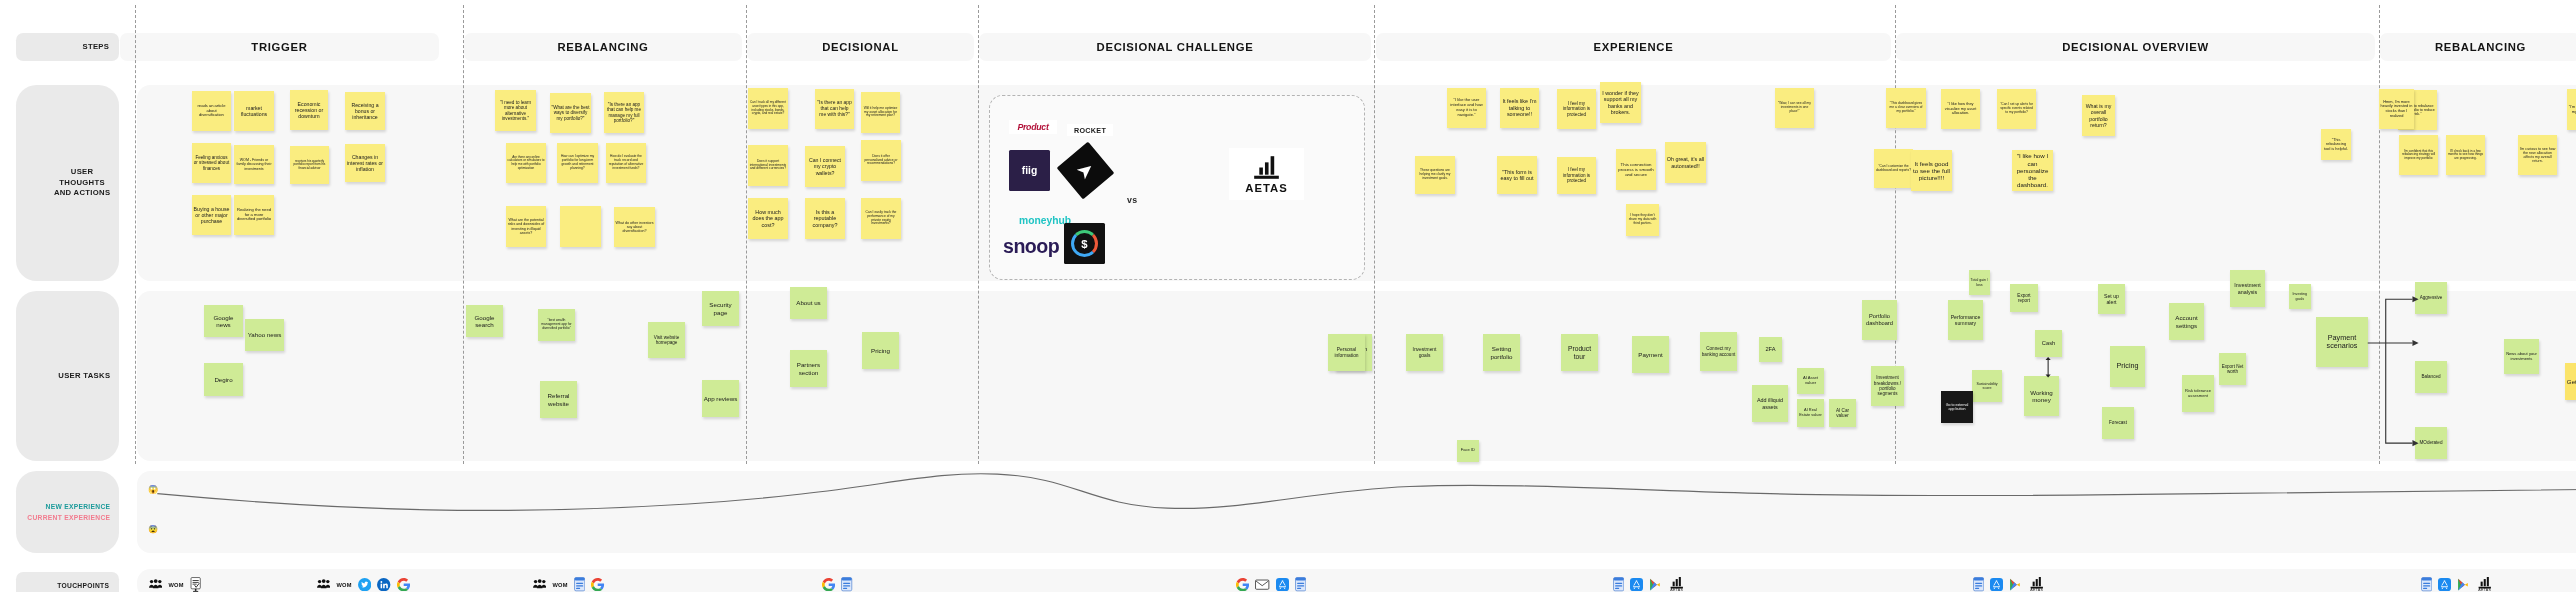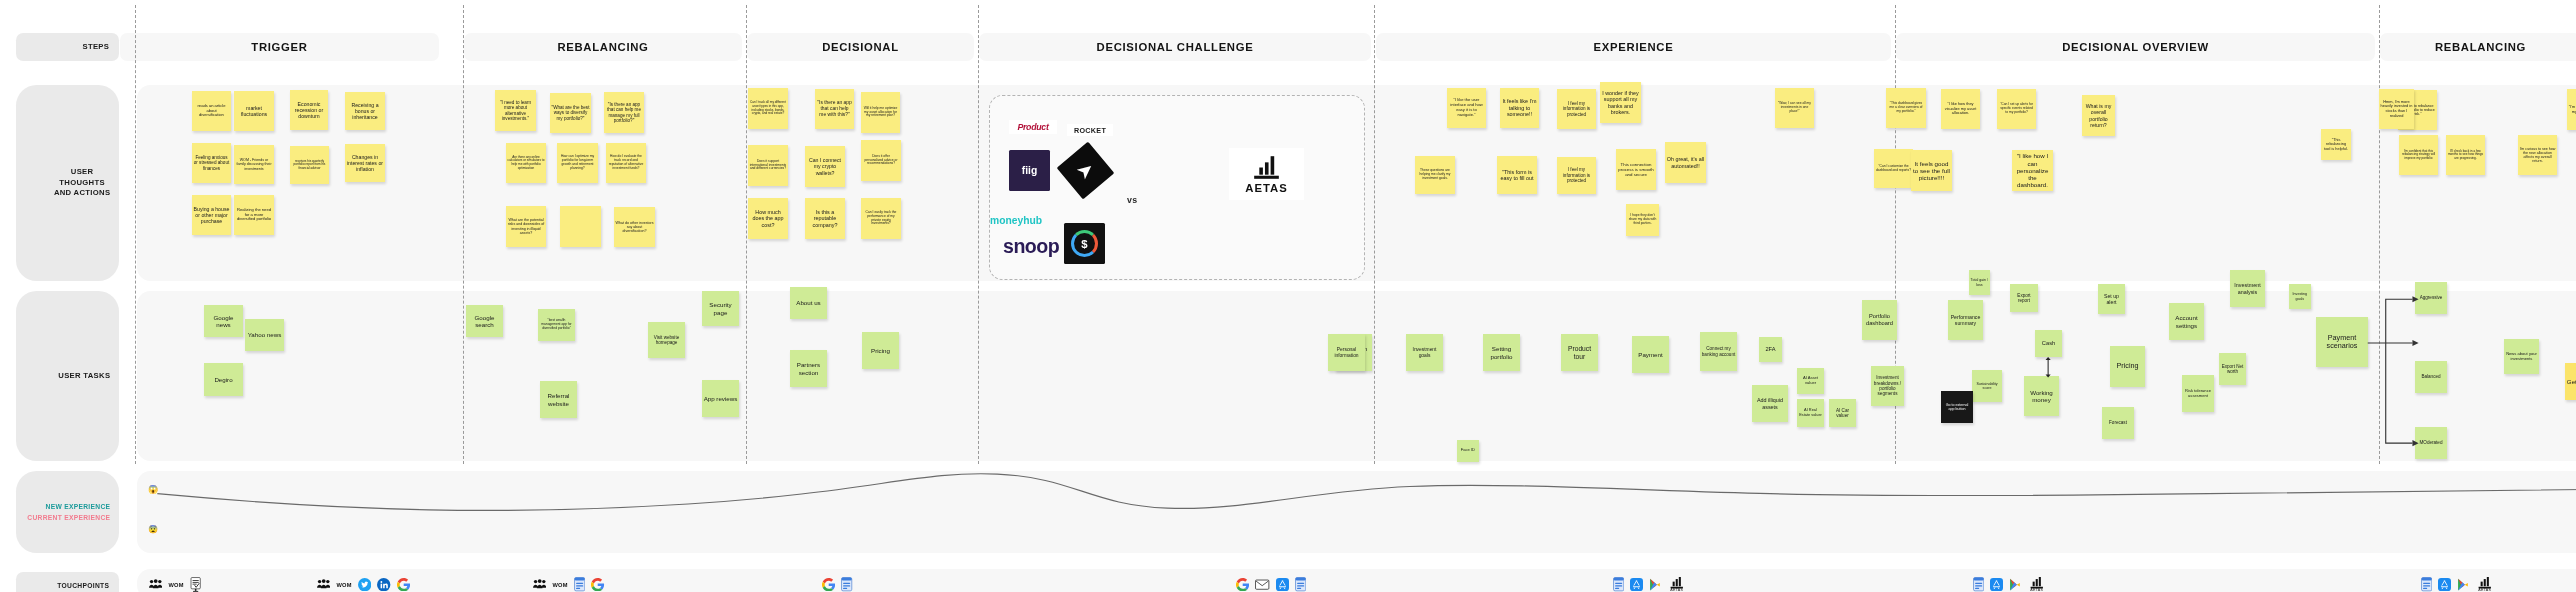--- a/index.html
+++ b/index.html
@@ -125,21 +125,21 @@
   <div class="dash-card" style="left:989px; top:95px; width:376px; height:185px;"></div>
 
   <div class="logo" style="left:1009px; top:120px; width:48px; height:14.4px; background:#fff; color:#b3123a; font-size:8.8px; font-style:italic; letter-spacing:-0.3px;">Product</div>
 
   <div class="logo" style="left:1067px; top:124px; width:46px; height:12.4px; background:#fff; color:#1b1b1b; font-size:7.2px; letter-spacing:0.3px;">ROCKET</div>
 
   <div class="logo" style="left:1009px; top:150px; width:41px; height:41px; background:#2b1f47; color:#fff; font-size:10.3px; border-radius:1.5px;">fiig</div>
 
   <div class="logo" style="left:1065px; top:150px; width:41px; height:41px; background:#0c0c0c; color:#fff; font-size:17.5px; border-radius:1.5px; transform:rotate(-40deg);">➤</div>
 
-  <div class="logo" style="left:990px; top:213px; width:70px; height:14.4px; background:transparent; color:#1fc4c4; font-size:10.3px; justify-content:flex-start;">moneyhub</div>
+  <div class="logo" style="left:1019px; top:213px; width:70px; height:14.4px; background:transparent; color:#1fc4c4; font-size:10.3px; justify-content:flex-start;">moneyhub</div>
 
   <div class="logo" style="left:1003px; top:233px; width:82px; height:27px; background:transparent; color:#2a1b56; font-size:19.6px; justify-content:flex-start; letter-spacing:-0.5px;">snoop</div>
 
   <div class="logo" style="left:1064px; top:223px; width:41px; height:41px; background:#111; color:#fff; font-size:13.4px; border-radius:1.5px;">
     <span style="display:block;width:27px;height:27px;border-radius:50%;border:3.6px solid #3fa9f5;border-right-color:#ef5a3a;border-top-color:#3ec97a;display:flex;align-items:center;justify-content:center;font-size:11.3px;">$</span>
   </div>
 
   <div class="vs" style="left:1127px; top:195px;">vs</div>
 
   <div class="logo" style="left:1229px; top:148px; width:75px; height:52px; background:#fff; flex-direction:column; gap:1px;">

